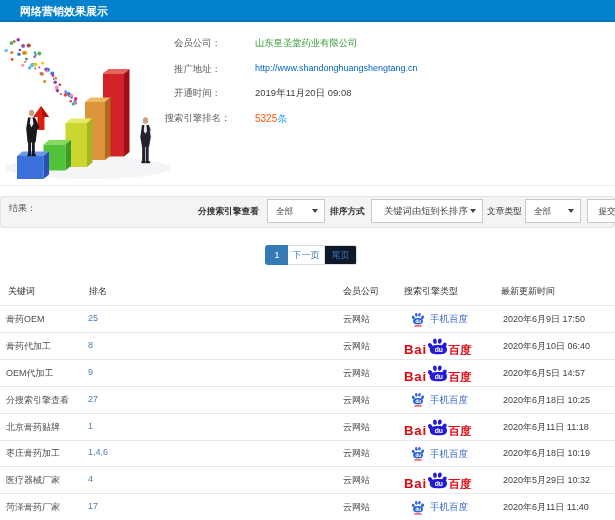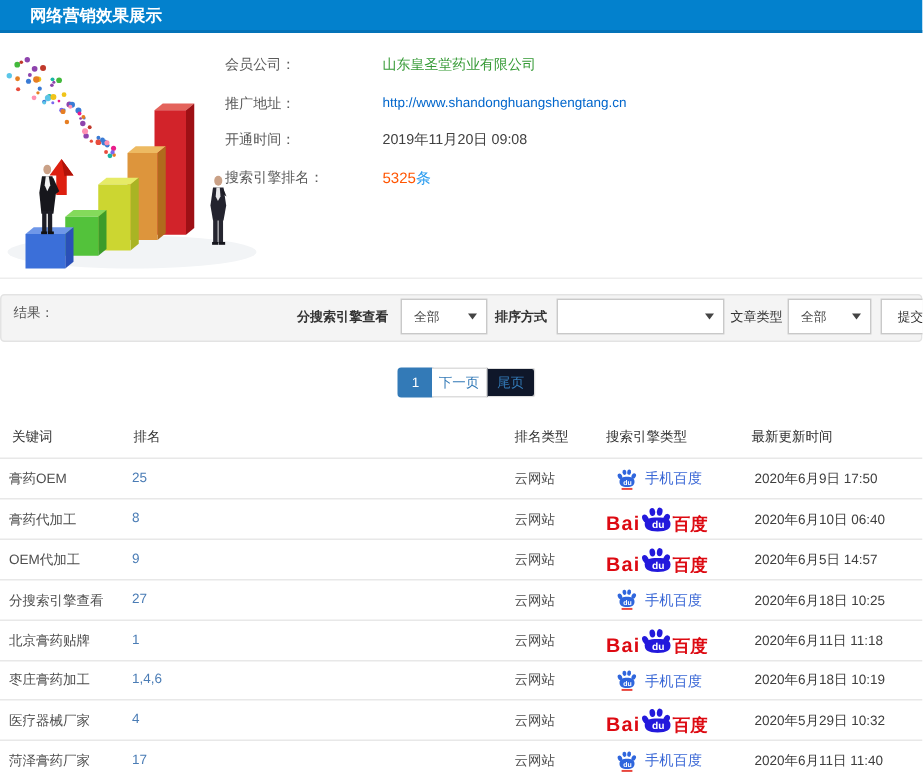--- a/index.html
+++ b/index.html
@@ -1,21 +1,21 @@
 <!DOCTYPE html>
 <html><head>
 <meta charset="utf-8">
 <style>
   html,body{margin:0;padding:0;}
   body{width:615px;height:520px;position:relative;overflow:hidden;background:#fff;
        font-family:"Liberation Sans",sans-serif;}
   .abs{position:absolute;}
   .topbar{left:0;top:0;width:615px;height:22px;background:#0381cd;box-shadow:inset 0 -2px 0 #0473b8;}
   .topbar span{position:absolute;left:20px;top:0;line-height:22px;color:#fff;font-size:11px;font-weight:bold;}
-  .lbl{color:#5a5a5a;font-size:9.4px;text-align:left;width:95px;left:150px;}
+  .lbl{color:#5a5a5a;font-size:9.4px;text-align:center;width:95px;left:150px;}
   .val{font-size:9px;left:255px;color:#404040;}
   .filter{left:0px;top:195.5px;width:613px;height:30px;background:#f4f4f4;
           border:1px solid #e3e3e3;border-radius:3px;}
   .sel{position:absolute;background:#fff;border:1px solid #c9c9c9;height:22px;top:199px;
        font-size:8.5px;color:#444;line-height:22px;}
   .sel .tx{position:absolute;left:8px;top:0;}
   .sel .ar{position:absolute;right:6px;top:9px;width:0;height:0;border-left:3.2px solid transparent;
        border-right:3.2px solid transparent;border-top:4px solid #444;}
   .pg{position:absolute;top:245px;height:18px;font-size:9px;line-height:18px;text-align:center;}
   .pg1{left:265px;width:22px;background:#337ab7;color:#fff;border:1px solid #337ab7;border-radius:2.5px 0 0 2.5px;}
@@ -146,36 +146,37 @@
 
 <div class="abs filter"></div>
 <div class="abs" style="left:9px;top:201.8px;font-size:9px;color:#555">结果：</div>
 <div class="abs" style="left:198px;top:206.3px;font-size:8.7px;font-weight:bold;color:#333">分搜索引擎查看</div>
 <div class="sel" style="left:267px;width:56px">
     <span class="tx">全部</span>
     <span class="ar"></span>
   </div>
 <div class="abs" style="left:330px;top:206.3px;font-size:8.7px;font-weight:bold;color:#333">排序方式</div>
 <div class="sel" style="left:371px;width:110px">
+    <span class="tx" style="left:12px;font-size:9.3px">关键词由短到长排序</span>
     <span class="ar"></span>
   </div>
 <div class="abs" style="left:487px;top:206.3px;font-size:8.7px;font-weight:normal;color:#333">文章类型</div>
 <div class="sel" style="left:525px;width:54px">
     <span class="tx">全部</span>
     <span class="ar"></span>
   </div>
 <div class="sel" style="left:587px;width:38px;text-align:center"><span style="color:#333">提交</span></div>
 
 <div class="abs pg pg1">1</div>
 <div class="abs pg pg2">下一页</div>
 <div class="abs pg pg3">尾页</div>
 
 <div class="abs th" style="left:8px">关键词</div>
 <div class="abs th" style="left:89px">排名</div>
-<div class="abs th" style="left:343px">排名类型</div>
+<div class="abs th" style="left:343px">会员公司</div>
 <div class="abs th" style="left:404px">搜索引擎类型</div>
 <div class="abs th" style="left:501px">最新更新时间</div>
 <div class="abs hr" style="top:305px"></div>
 <div class="abs td kw" style="top:312.9px">膏药OEM</div>
 <div class="abs td rank" style="left:88px;top:312.9px">25</div>
 <div class="abs td" style="left:343px;top:312.9px">云网站</div>
 <div class="abs" style="left:410px;top:310.6px;width:70px;height:16px">
     <svg width="15" height="16" viewBox="0 0 15 16" style="position:absolute;left:0;top:0">
       <g fill="#2f66dd">
         <ellipse cx="3.3" cy="6.5" rx="1.4" ry="1.9" transform="rotate(-26 3.3 6.5)"></ellipse>

